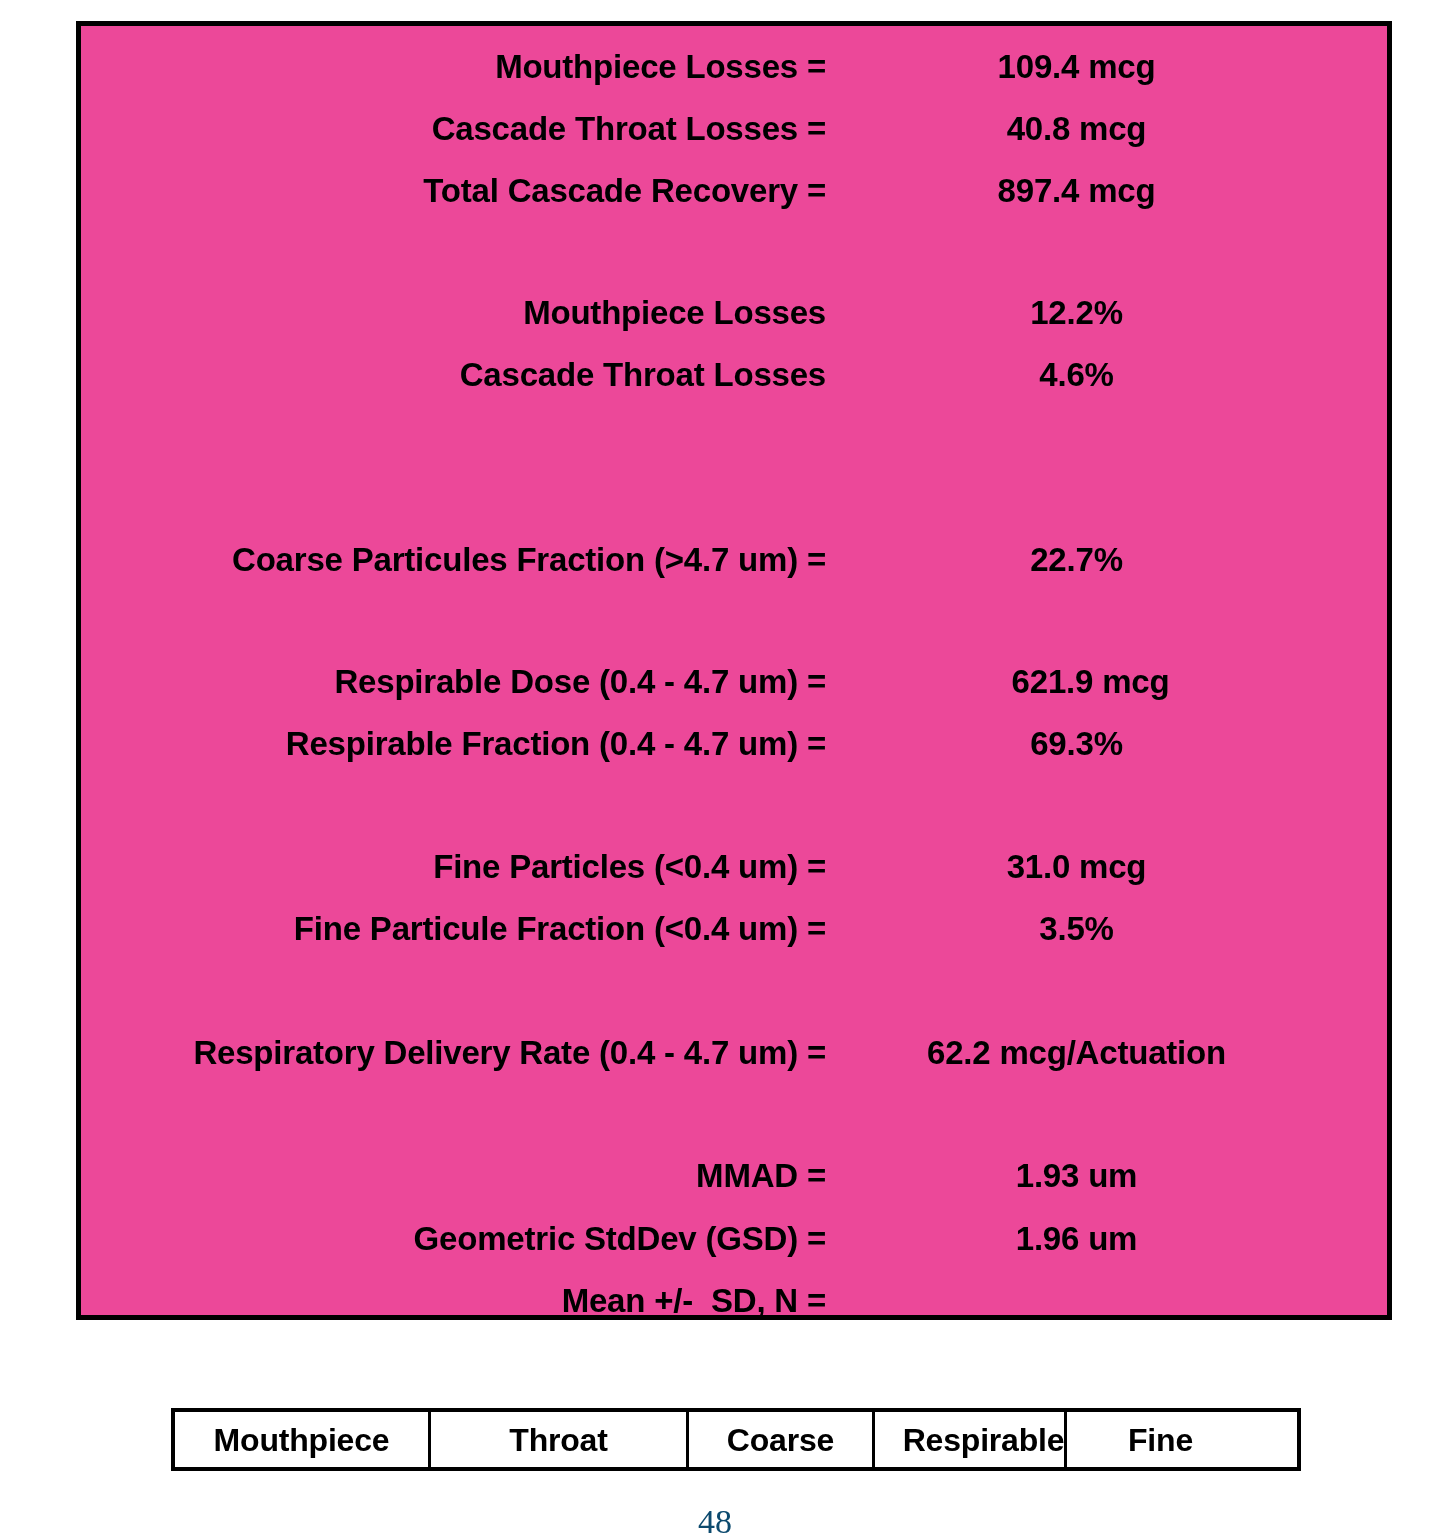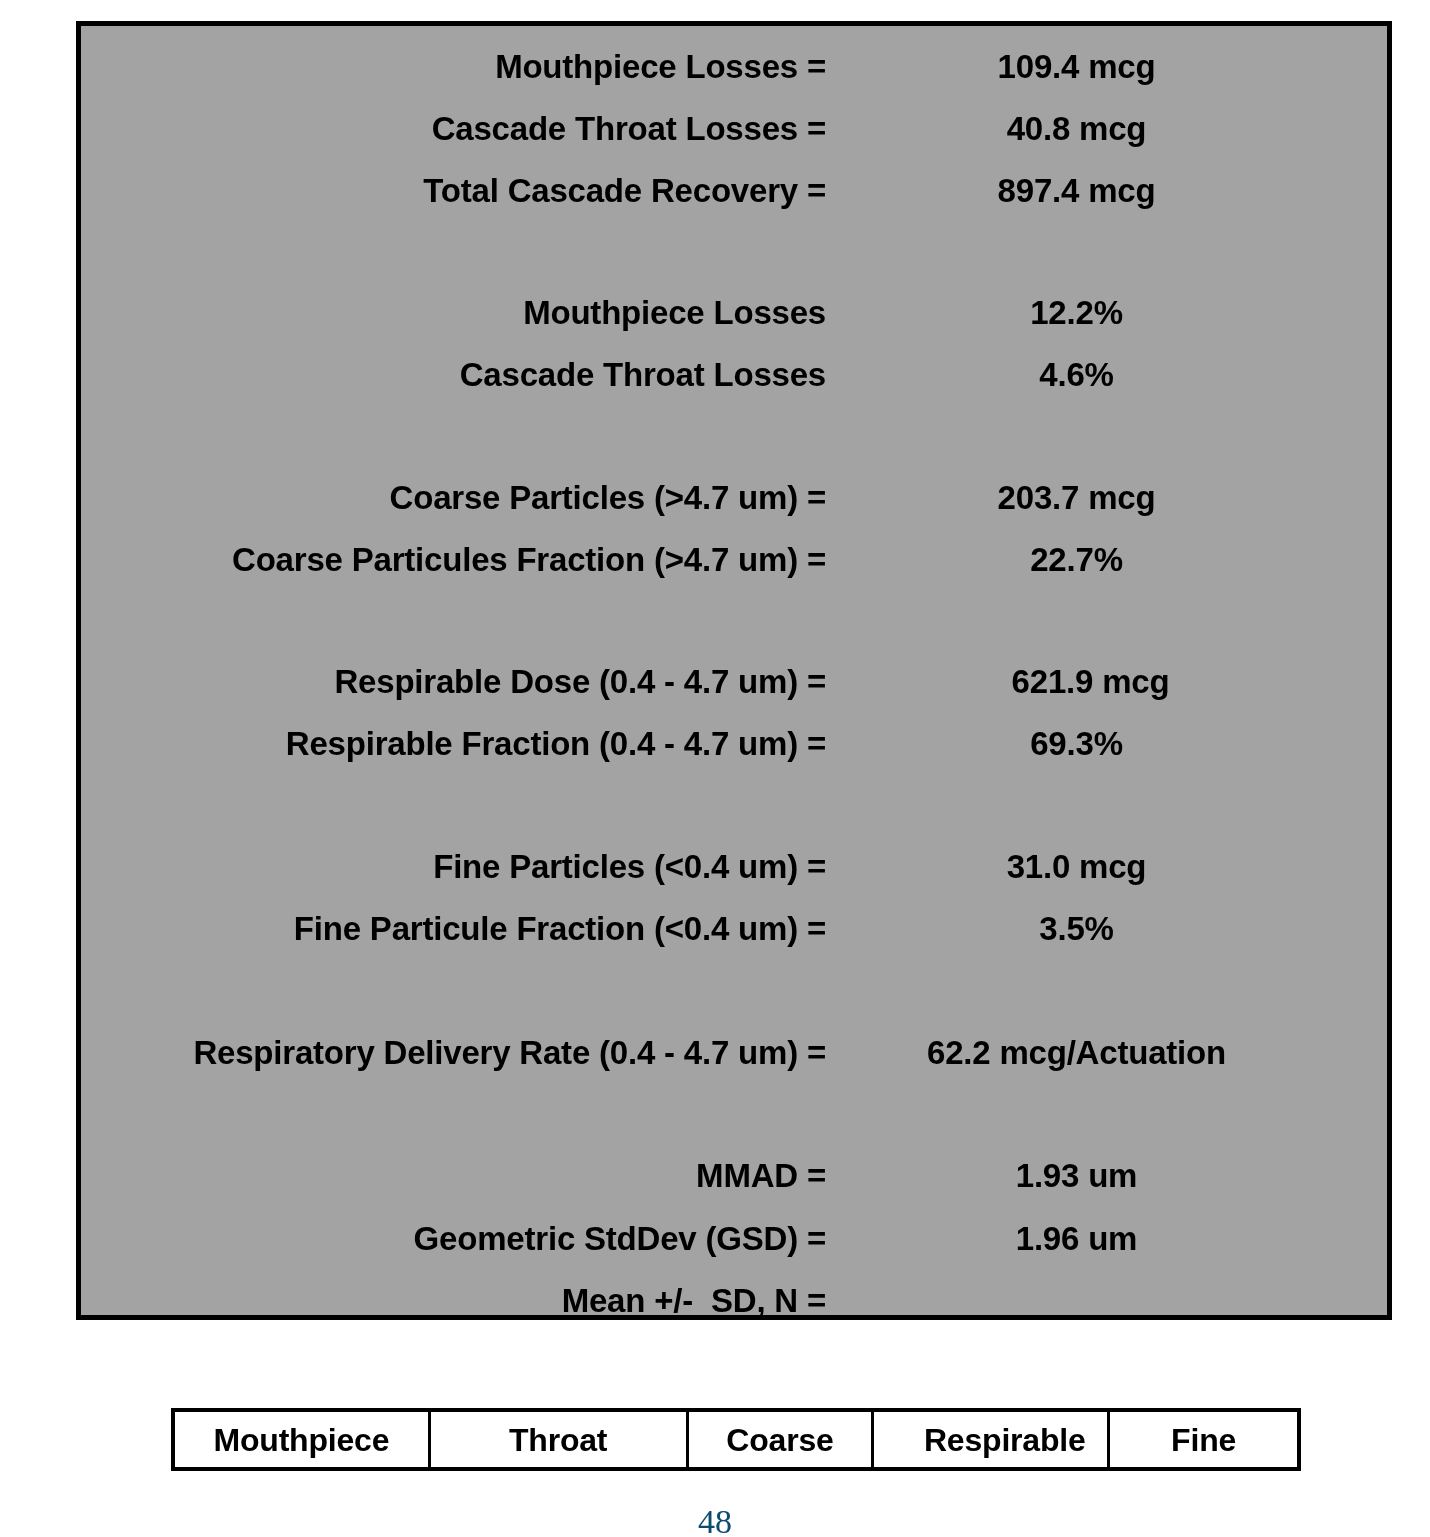--- a/index.html
+++ b/index.html
@@ -18,21 +18,21 @@
 
   
   #results-panel {
     position: absolute;
     left: 76px;
     top: 21px;
     width: 1316px;
     height: 1299px;
     border: 5px solid #000000;
     box-sizing: border-box;
-    background: #a3a3a3;
+    background: #ec4899;
   }
 
   .rows {
     position: relative;
     width: 100%;
     height: 100%;
   }
 
   .result-row {
     position: absolute;
@@ -100,21 +100,21 @@
     font-weight: bold;
     letter-spacing: -0.2px;
     line-height: 1;
   }
   .legend-cell:last-child {
     border-right: none;
   }
   .legend-cell.c0 { width: 256px; }
   .legend-cell.c1 { width: 258px; }
   .legend-cell.c2 { width: 186px; }
-  .legend-cell.c3 { width: 236px; padding-left: 28px; }
+  .legend-cell.c3 { width: 192px; padding-left: 28px; }
   .legend-cell.c4 { width: 187px; }
 
   
   #page-number {
     position: absolute;
     left: 0;
     top: 1505px;
     width: 1430px;
     text-align: center;
     font-family: "Liberation Serif", serif;
@@ -143,24 +143,20 @@
         <div class="row-value">897.4 mcg</div>
       </div>
       <div class="result-row" style="top: 261px;">
         <div class="row-label">Mouthpiece Losses</div>
         <div class="row-value">12.2%</div>
       </div>
       <div class="result-row" style="top: 323px;">
         <div class="row-label">Cascade Throat Losses</div>
         <div class="row-value">4.6%</div>
       </div>
-      <div class="result-row" style="top: 446px;">
-        <div class="row-label">Coarse Particles (&gt;4.7 um) =</div>
-        <div class="row-value">203.7 mcg</div>
-      </div>
       <div class="result-row wide" style="top: 508px;">
         <div class="row-label">Coarse Particules Fraction (&gt;4.7 um) =</div>
         <div class="row-value">22.7%</div>
       </div>
       <div class="result-row" style="top: 630px; gap: 28px;">
         <div class="row-label">Respirable Dose (0.4 - 4.7 um) =</div>
         <div class="row-value">621.9 mcg</div>
       </div>
       <div class="result-row" style="top: 692px;">
         <div class="row-label">Respirable Fraction (0.4 - 4.7 um) =</div>

